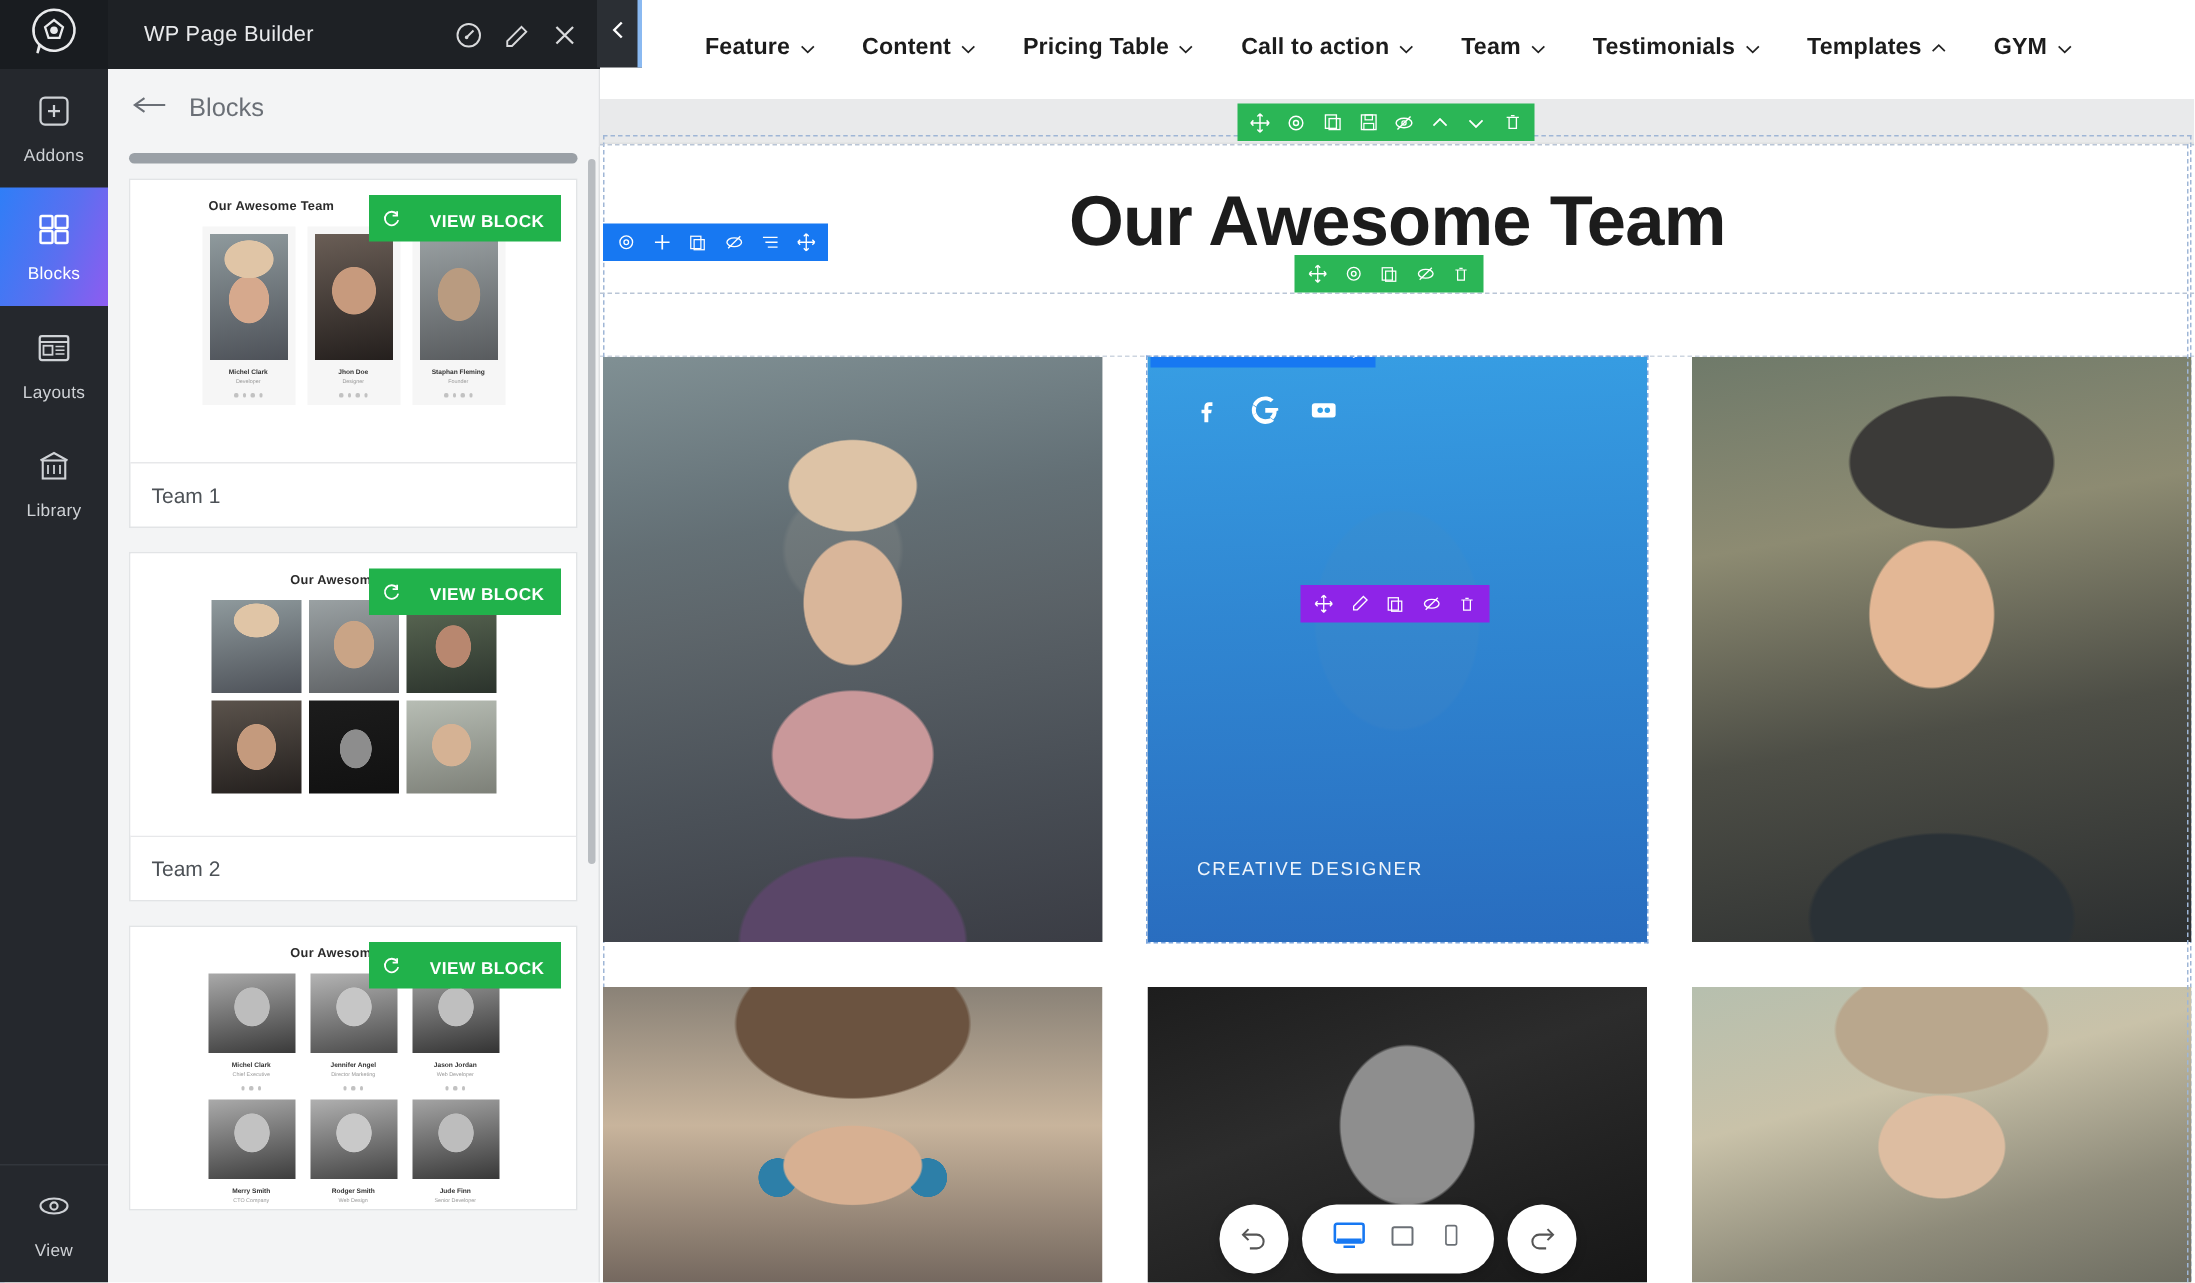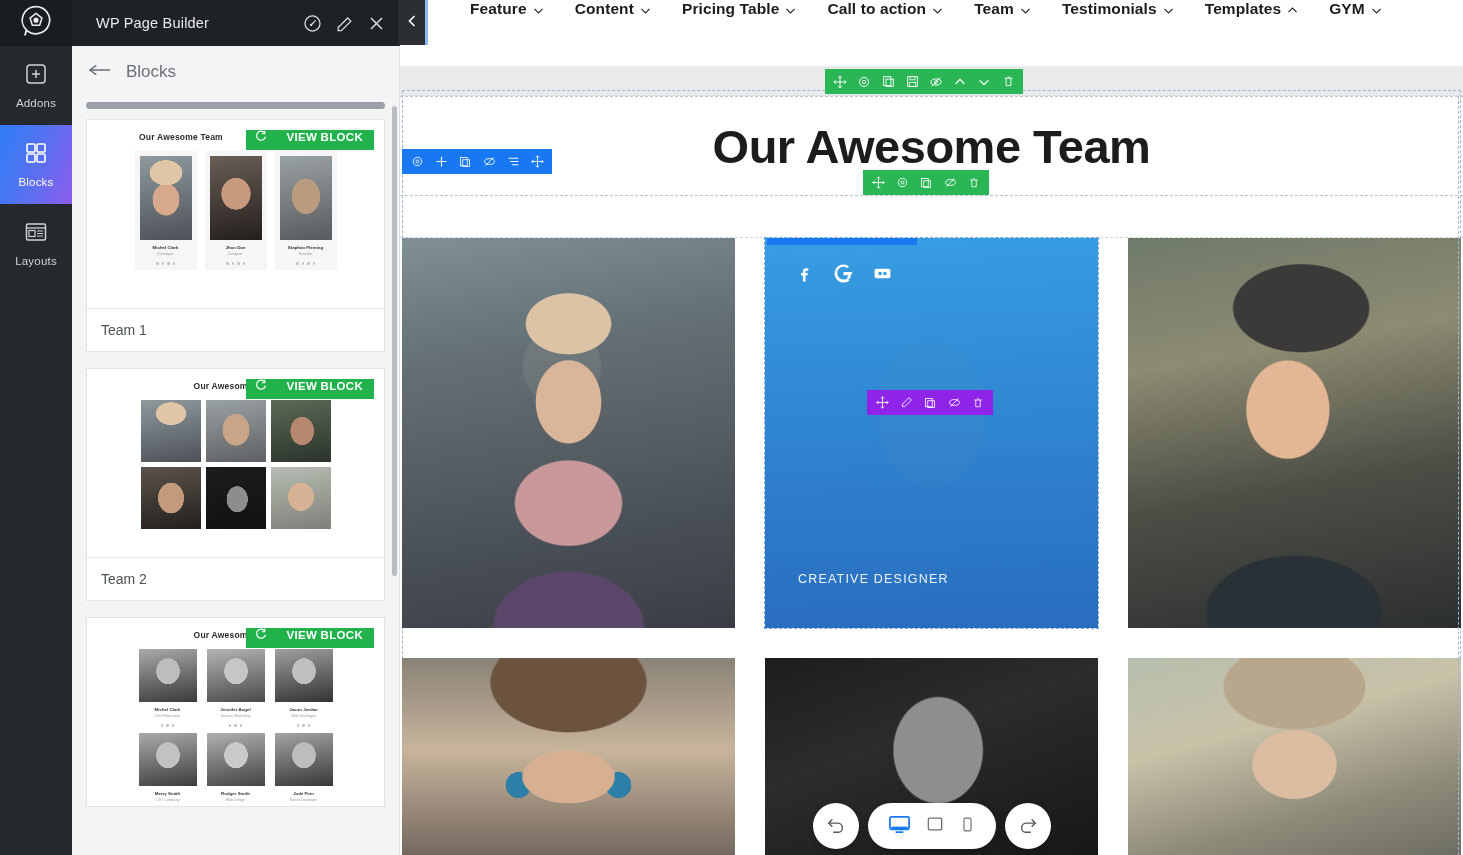--- a/index.html
+++ b/index.html
@@ -75,21 +75,21 @@
     padding: 12px 14px 6px 14px;
   }
   .thumb-title {
     text-align: center; font-size: 8.5px; font-weight: bold; color: #2b2b2b;
     margin-bottom: 9px; letter-spacing: .2px;
   }
   .thumb-title.left { text-align: left; padding-left: 38px; }
   .view-block {
     position: absolute; right: 10px; top: 10px;
     background: #21b24b; color: #fff; font-size: 11.5px; font-weight: bold;
-    padding: 0 11px 6px 9px; display: flex; align-items: center; gap: 20px;
+    padding: 10px 11px 6px 9px; display: flex; align-items: center; gap: 20px;
     letter-spacing: .3px; cursor: pointer; z-index: 4;
   }
   .block-name {
     border-top: 1px solid #e7e8ea; padding: 13px 14px; font-size: 14px; color: #4c5156;
   }
 
   .ph { background: #cfd3d6; background-size: cover; background-position: center; }
 
   .grid3 { display: flex; gap: 8px; justify-content: center; }
   .card-mini { width: 62px; background: #f6f6f6; padding: 5px; }
@@ -110,21 +110,21 @@
     position: absolute; right: 2px; top: 60px; width: 5px; height: 470px;
     background: #b9bdc1; border-radius: 3px;
   }
 
   
   .canvas {
     position: absolute; left: 400px; top: 0; right: 0; bottom: 0;
     background: #fff; overflow: hidden;
   }
   .nav {
-    height: 66px; display: flex; gap: 30px;
+    height: 66px; display: flex; align-items: center; gap: 30px;
     padding-left: 70px; background: #fff;
   }
   .nav-item {
     display: flex; align-items: flex-start; gap: 5px; cursor: pointer;
     font-size: 15.5px; font-weight: bold; color: #1c1c1c; letter-spacing: .1px;
   }
   .nav-item .cv { margin-top: 3px; }
 
   .strip {
     height: 30px; background: #e9eaeb; position: relative;
@@ -612,23 +612,42 @@
       <span>
         <svg width="24" height="24" viewBox="0 0 24 24">
             <rect x="2.5" y="4" width="19" height="16" rx="1.5" fill="none" stroke="#cfd2d6" stroke-width="1.5"></rect>
             <path d="M2.5 8 H21.5" stroke="#cfd2d6" stroke-width="1.3"></path>
             <rect x="5" y="10.5" width="6" height="6" fill="none" stroke="#cfd2d6" stroke-width="1.2"></rect>
             <path d="M13 11 H19 M13 13.5 H19 M13 16 H19" stroke="#cfd2d6" stroke-width="1.1"></path>
           </svg>
       </span>
       <span class="lbl">Layouts</span>
     </div>
+    <div class="rail-item">
+      <span>
+        <svg width="24" height="24" viewBox="0 0 24 24">
+            <path d="M3 8 L12 3 L21 8" fill="none" stroke="#cfd2d6" stroke-width="1.4"></path>
+            <rect x="4.5" y="8" width="15" height="12" fill="none" stroke="#cfd2d6" stroke-width="1.4"></rect>
+            <path d="M8 11 V17 M12 11 V17 M16 11 V17" stroke="#cfd2d6" stroke-width="1.2"></path>
+          </svg>
+      </span>
+      <span class="lbl">Library</span>
+    </div>
 
     <div class="rail-spacer"></div>
 
+    <div class="rail-item rail-bottom">
+      <span>
+        <svg width="24" height="24" viewBox="0 0 24 24">
+            <ellipse cx="12" cy="12" rx="9" ry="5" fill="none" stroke="#cfd2d6" stroke-width="1.4"></ellipse>
+            <circle cx="12" cy="12" r="2.4" fill="none" stroke="#cfd2d6" stroke-width="1.4"></circle>
+          </svg>
+      </span>
+      <span class="lbl">View</span>
+    </div>
   </div>
 
   <div class="panel">
     <div class="panel-head">
       <span>
         <svg width="24" height="16" viewBox="0 0 26 16">
             <path d="M9 3 L2 8 L9 13 M2 8 H24" fill="none" stroke="#6a6f76" stroke-width="1.5"></path>
           </svg>
       </span>
       <span class="ttl">Blocks</span>

